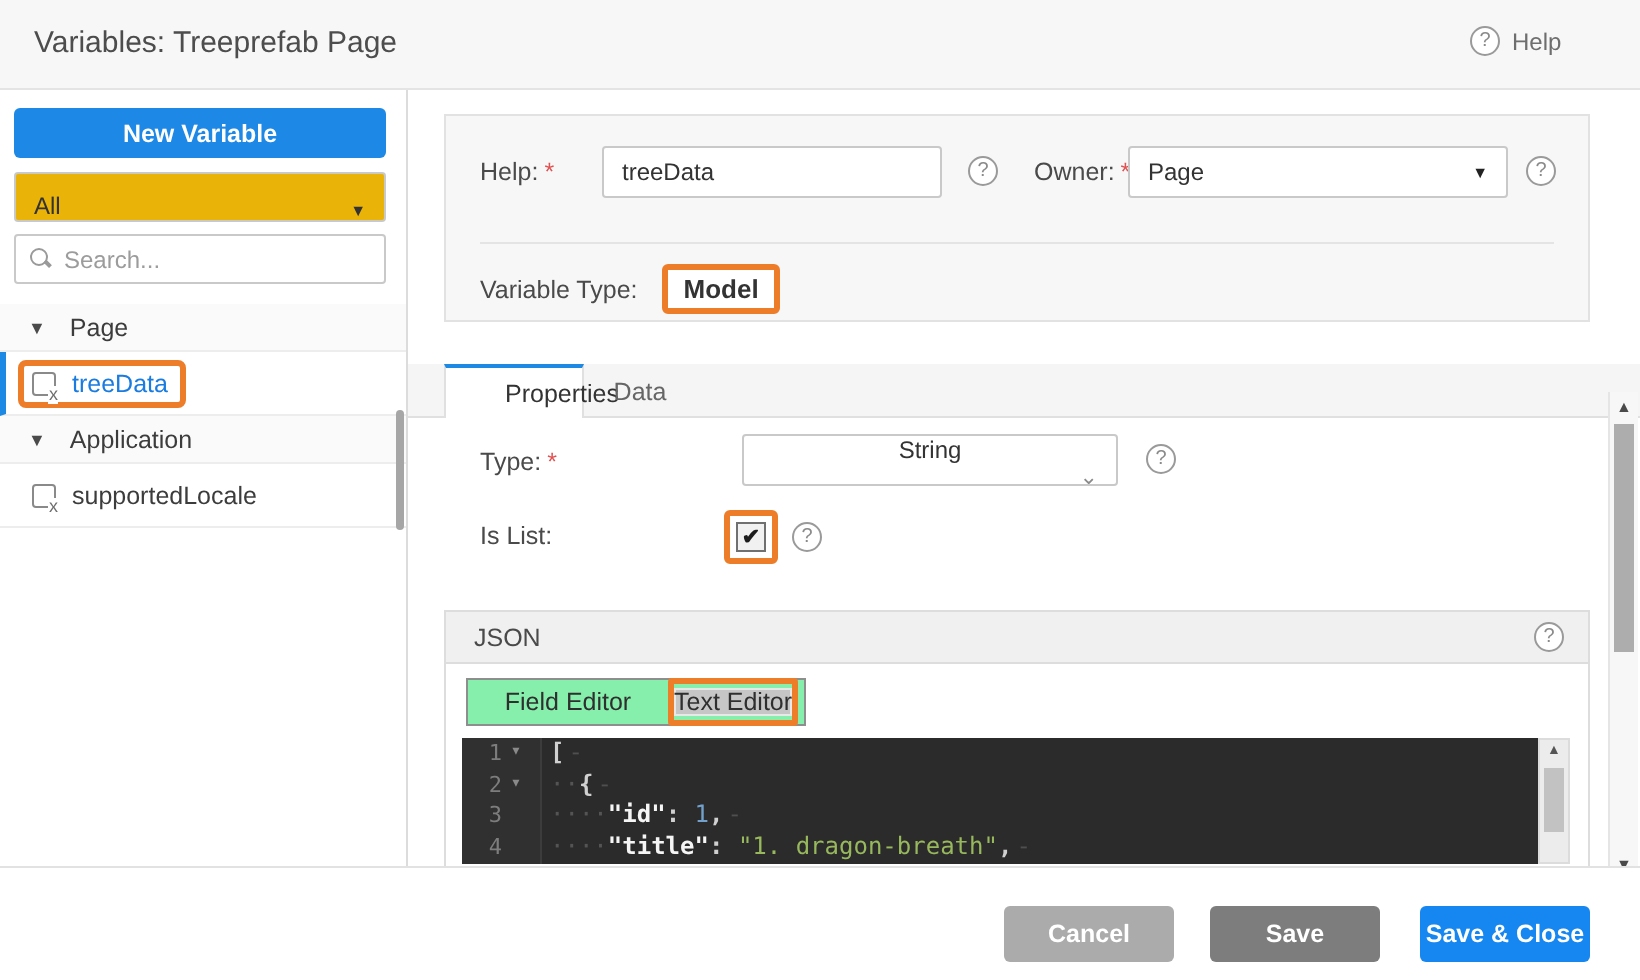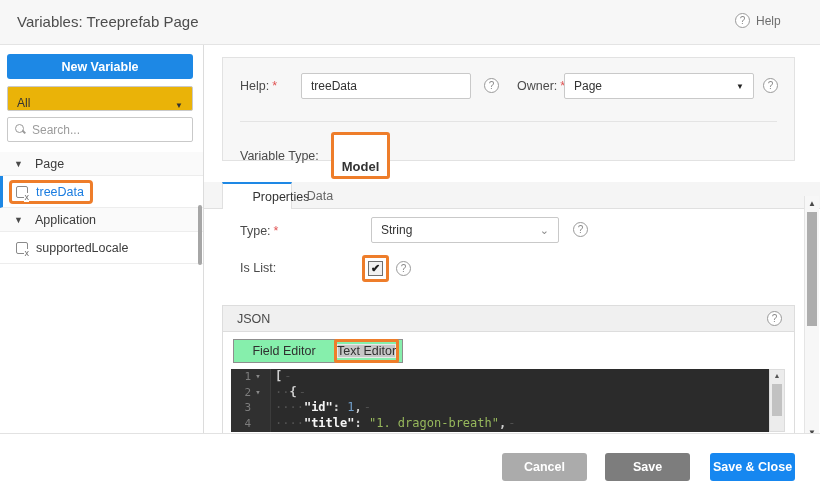--- a/index.html
+++ b/index.html
@@ -70,34 +70,34 @@
                padding:0 9px; outline:none; }
   .fake-select { position:absolute; height:26px; background:#fff; border:1px solid #c9c9c9;
                  border-radius:2px; display:flex; align-items:center; padding:0 9px;
                  font-size:12px; color:#333; cursor:pointer; }
   .fake-select .arrow { margin-left:auto; font-size:8px; color:#222; }
   .card .sep { position:absolute; left:17px; right:17px; top:63px; height:1px; background:#e4e4e4; }
   .vt-row { position:absolute; left:17px; top:74px; display:flex; align-items:center;justify-content:flex-end; }
   .ann-box { display:inline-flex; align-items:center; justify-content:center;
              border:3px solid #ee7d2a; border-radius:3px; background:#fff;
              padding:2px 8px; margin-left:12px; }
-  .ann-box .vt-val { font-weight:bold; font-size:13px; color:#333;margin-top:22px; }
+  .ann-box .vt-val { font-weight:bold; font-size:13px; color:#333; }
 
   
   .tabbar { position:absolute; left:204px; top:182px; width:616px; height:27px;
             background:#f5f5f5; border-bottom:1px solid #e0e0e0; }
   .tab { position:absolute; top:0; height:27px; display:flex; align-items:center;
          justify-content:center; font-size:12.5px; color:#666; cursor:pointer; }
   .tab.active { background:#fff; border-left:1px solid #e0e0e0; border-right:1px solid #e0e0e0;
                 border-top:2px solid #1e88e5; height:28px; color:#333; }
 
   
   .props { position:absolute; left:204px; top:209px; width:616px; height:224px; background:#fff; }
   .prop-row-label { position:absolute; left:36px; font-size:12.5px; color:#4a4a4a; }
-  .type-select { left:167px; top:8px; width:188px; }
+  .type-select { left:167px; top:8px; width:188px;flex-direction:column; }
   .type-select .chev { margin-left:auto; font-size:11px; color:#8a8a8a; }
   .chk-ann { position:absolute; left:158px; top:46px; width:27px; height:27px;
              border:3px solid #ee7d2a; border-radius:3px; background:#fff;
              display:flex; align-items:center; justify-content:center; }
   .chk { width:15px; height:15px; border:1px solid #707070; background:#f1f1f1;
          display:flex; align-items:center; justify-content:center;
          font-size:11px; font-weight:bold; color:#1c1c1c; cursor:pointer; }
 
   
   .json-panel { position:absolute; left:222px; top:305px; width:573px; height:128px;

